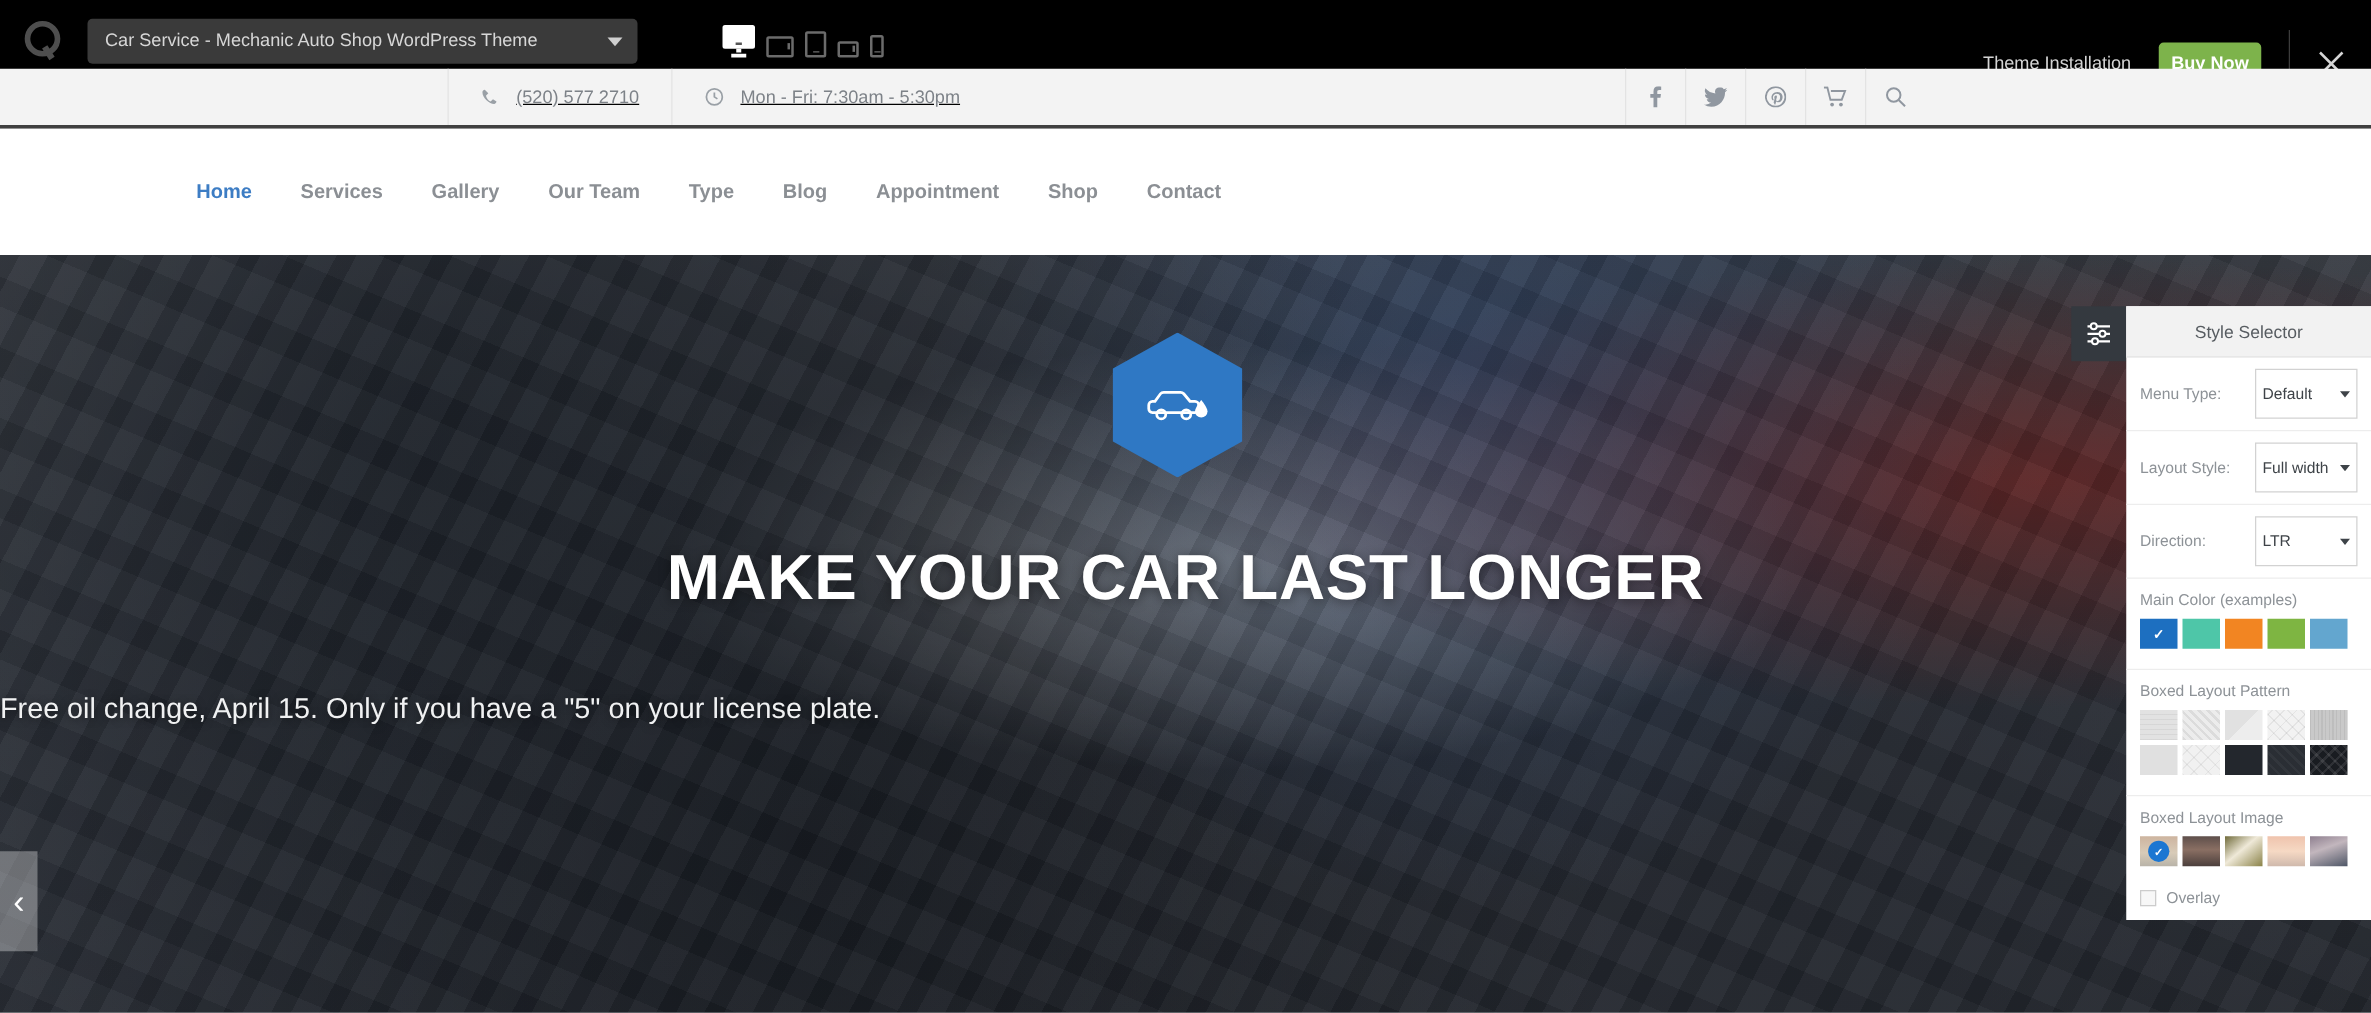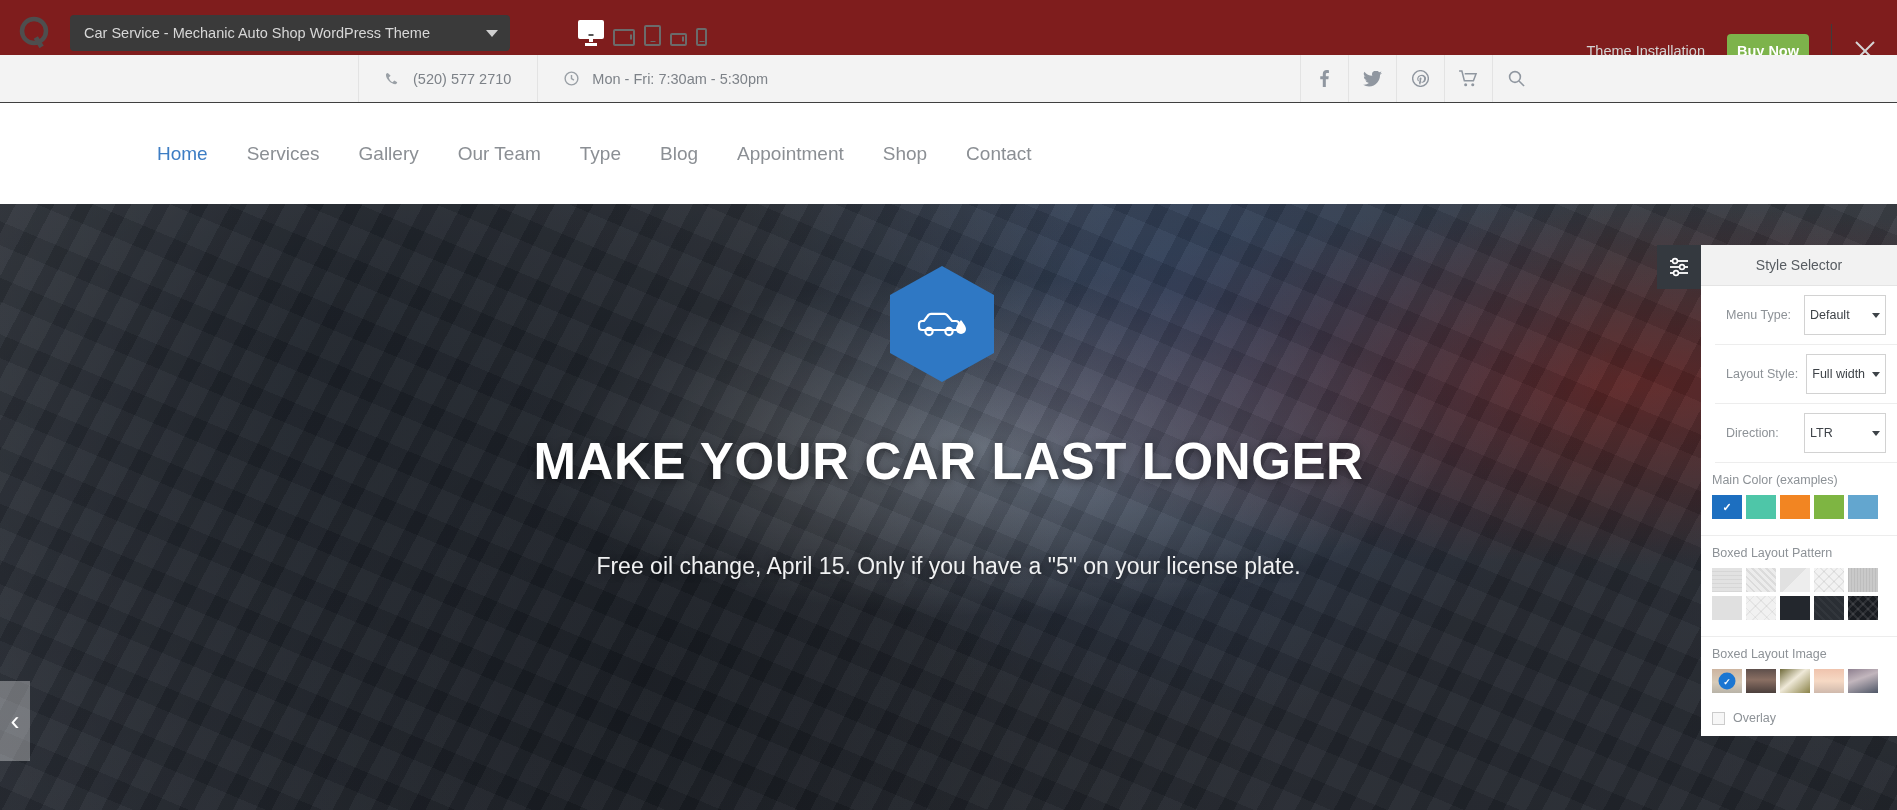--- a/index.html
+++ b/index.html
@@ -6,21 +6,21 @@
   html, body {
     width: 1897px; height: 810px;
     font-family: "Liberation Sans", sans-serif;
     background: #ffffff; overflow: hidden;
   }
 
   
   .preview-bar {
     position: absolute; top: 0; left: 0;
     width: 1897px; height: 66px;
-    background: #7f1d1d;
+    background: #000000;
     display: flex; align-items: center;
   }
   .logo-q {
     width: 54px; margin-left: 8px;
     display: flex; align-items: center; justify-content: center;
   }
   .logo-q svg { display: block; }
 
   .theme-select {
     width: 440px; height: 36px;
@@ -73,22 +73,22 @@
   }
   .close-wrap {
     width: 66px; height: 55px; display: flex; align-items: center; justify-content: center;
     border-left: 1px solid #3c3c3c; margin-left: 22px; cursor: pointer;
   }
 
   
   .info-bar {
     position: absolute; top: 55px; left: 0;
     width: 1897px; height: 48px;
-    background: #f3f3f3; border-bottom: 1px solid #404040;
-    display: flex; align-items: stretch;
+    background: #f3f3f3; border-bottom: 3px solid #404040;
+    display: flex; align-items: stretch; text-decoration: underline;
   }
   .info-spacer { width: 358px; }
   .info-item {
     display: flex; align-items: center; gap: 13px;
     padding: 0 26px;
     border-left: 1px solid #e3e3e3;
     color: #7d8288; font-size: 14.5px;
   }
   .info-item:last-of-type { border-right: 1px solid #e3e3e3; }
   .info-icon { color: #9aa0a6; display: flex; align-items: center; }
@@ -109,21 +109,21 @@
   }
   .brand {
     margin-left: 358px;
     color: #2a6db5; font-size: 35px; font-weight: bold;
     letter-spacing: 0.4px; cursor: pointer;
   }
   .main-nav {
     display: flex; align-items: center; gap: 39px;
     margin-left: 157px;
   }
-  .nav-link { color: #8b8f94; font-size: 19px; cursor: pointer; white-space: nowrap; }
+  .nav-link { color: #8b8f94; font-size: 16px; cursor: pointer; white-space: nowrap; font-weight: bold; }
   .nav-link.active { color: #3d7dc4; }
 
   
   .hero {
     position: absolute; top: 204px; left: 0;
     width: 1897px; height: 606px;
     overflow: hidden;
     background: #4e5157;
   }
   .hero-bg {
@@ -154,21 +154,21 @@
   }
 
   .hero-title {
     position: absolute; top: 228px; left: 0; width: 1897px;
     text-align: center; color: #ffffff;
     font-size: 51px; font-weight: bold; letter-spacing: 0.6px;
     text-shadow: 0 2px 9px rgba(0,0,0,0.42);
   }
   .hero-sub {
     position: absolute; top: 349px; left: 0; width: 1897px;
-    text-align: center; color: #f0f1f2; font-size: 23px;
+    text-align: left; color: #f0f1f2; font-size: 23px;
     text-shadow: 0 1px 7px rgba(0,0,0,0.5);
   }
   .hero-arrow-left {
     position: absolute; top: 477px; left: 0;
     width: 30px; height: 80px;
     background: rgba(255,255,255,0.33);
     display: flex; align-items: center; justify-content: center;
     color: #ffffff; font-size: 27px; cursor: pointer;
   }
 
@@ -187,21 +187,20 @@
   .ss-head {
     height: 41px; background: #f2f2f2;
     display: flex; align-items: center; justify-content: center;
     color: #575c61; font-size: 14px;
     border-bottom: 1px solid #e4e4e4;
   }
   .ss-row {
     display: flex; align-items: center;
     padding: 9px 11px; border-bottom: 1px solid #ededed;
     gap: 8px;
-    margin-left: 14px;
   }
   .ss-label { color: #8d9297; font-size: 12.5px; white-space: nowrap; }
   .ss-select {
     margin-left: auto; width: 82px; height: 40px;
     border: 1px solid #d2d2d2; background: #fff;
     display: flex; align-items: center; padding: 0 5px;
     color: #3e4348; font-size: 12.5px; cursor: pointer;
     overflow: hidden;
   }
   .ss-select .sv { flex: 1; white-space: nowrap; overflow: hidden; }

